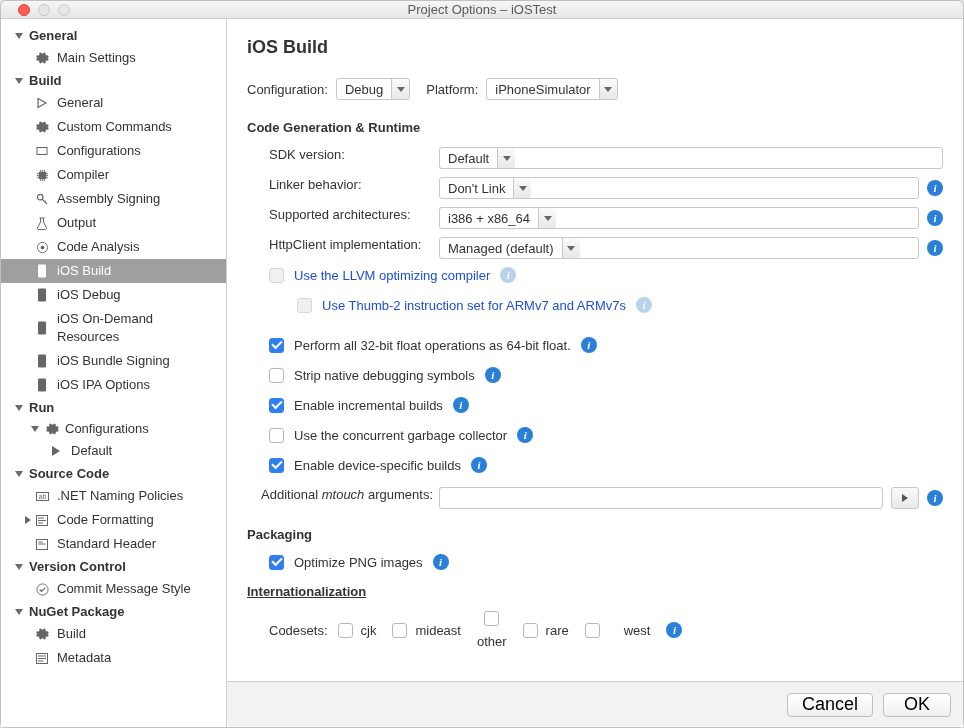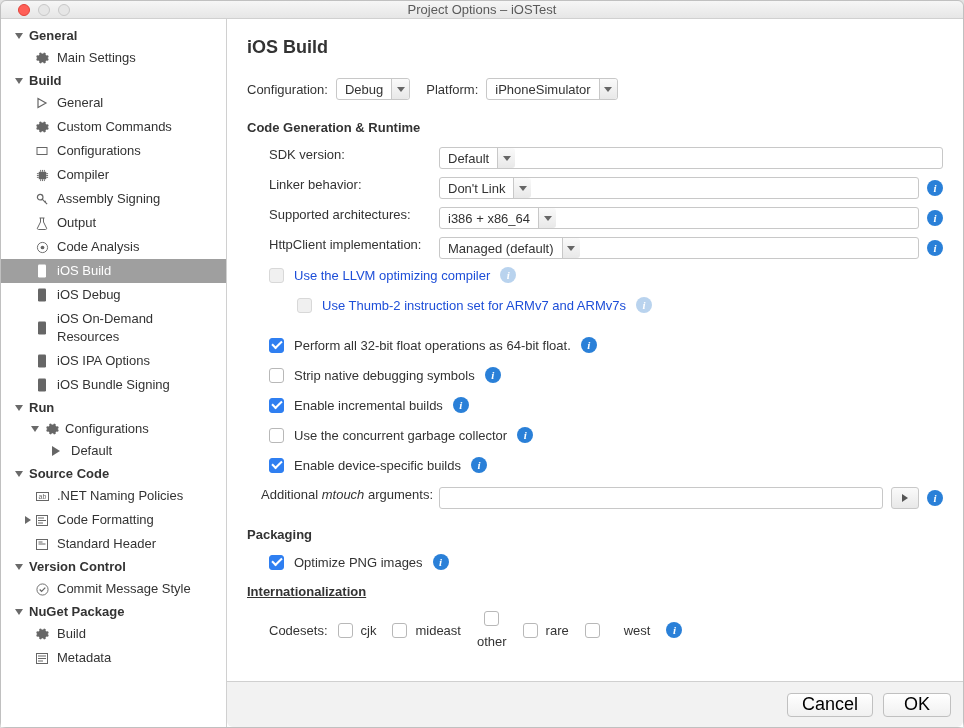--- a/index.html
+++ b/index.html
@@ -171,29 +171,29 @@
             </svg>
           </span>
           <span>iOS On-Demand Resources</span>
         </div>
       <div class="tree-item">
           <span class="icon">
             <svg width="10" height="14" viewBox="0 0 10 14">
               <rect x="1" y="0.5" width="8" height="13" rx="1.2" fill="currentColor"></rect>
             </svg>
           </span>
-          <span>iOS IPA Options</span>
+          <span>iOS Bundle Signing</span>
         </div>
       <div class="tree-item">
           <span class="icon">
             <svg width="10" height="14" viewBox="0 0 10 14">
               <rect x="1" y="0.5" width="8" height="13" rx="1.2" fill="currentColor"></rect>
             </svg>
           </span>
-          <span>iOS Bundle Signing</span>
+          <span>iOS IPA Options</span>
         </div>
 
       <div class="section-hdr">
           <span class="disclosure open"></span>
           <span>Run</span>
         </div>
       <div class="section-sub">
           <span class="disclosure open"></span>
           <span class="icon" style="margin:0 6px 0 2px;">
             <svg width="14" height="14" viewBox="0 0 16 16">

